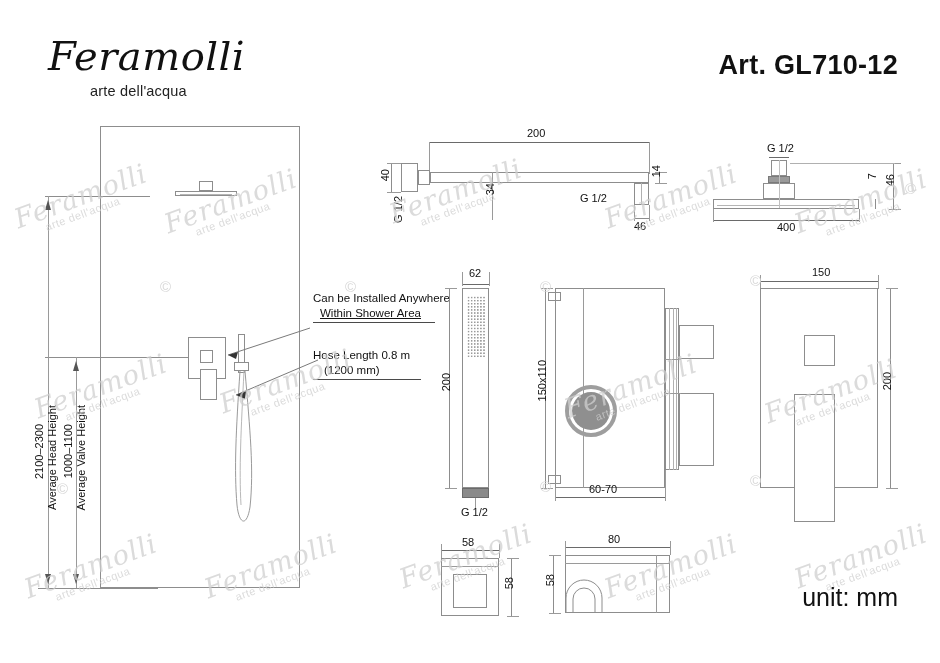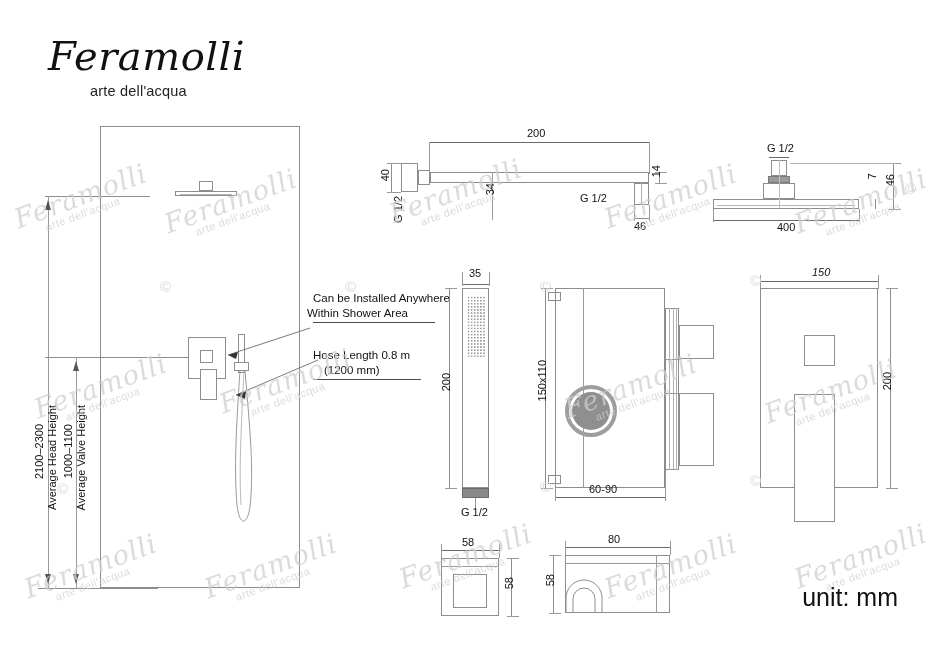--- a/index.html
+++ b/index.html
@@ -112,20 +112,21 @@
     <div class="wm-c" style="left:540px;top:478px;">©</div>
     <div class="wm-c" style="left:750px;top:272px;">©</div>
     <div class="wm-c" style="left:750px;top:472px;">©</div>
     <div class="wm-c" style="left:905px;top:180px;">©</div>
   </div>
 
   <div class="logo">
     <div class="brand">Feramolli</div>
     <div class="tag">arte dell'acqua</div>
   </div>
+  <div class="artno">Art. GL710-12</div>
   <div class="unit">unit: mm</div>
 
   <div>
 
     <div class="bx" style="left:100px;top:126px;width:200px;height:462px;"></div>
 
     <div class="ln h" style="left:45px;top:196px;width:105px;"></div>
     <div class="ln h" style="left:45px;top:357px;width:145px;"></div>
     <div class="ln h" style="left:38px;top:588px;width:120px;"></div>
 
@@ -166,21 +167,21 @@
         <path d="M244,371 C241,430 239,470 241,505" fill="none" stroke="#b9b9b9" stroke-width="1"></path>
 
         <line x1="228" y1="355" x2="310" y2="328" stroke="#7a7a7a" stroke-width="1"></line>
         <polygon points="228,355 238,352 236,359" fill="#333"></polygon>
         <line x1="236" y1="395" x2="318" y2="360" stroke="#7a7a7a" stroke-width="1"></line>
         <polygon points="236,395 246,391 245,399" fill="#333"></polygon>
       </svg>
     </div>
 
     <div class="note" style="left:313px;top:291px;">Can be Installed Anywhere</div>
-    <div class="note" style="left:307px;top:306px;">Within Shower Area</div>
+    <div class="note" style="left:320px;top:306px;text-decoration:underline;">Within Shower Area</div>
     <div class="ln h" style="left:313px;top:322px;width:122px;background:#4a4a4a;"></div>
 
     <div class="note" style="left:313px;top:348px;">Hose Length  0.8 m</div>
     <div class="note" style="left:324px;top:363px;">(1200 mm)</div>
     <div class="ln h" style="left:313px;top:379px;width:108px;background:#4a4a4a;"></div>
   </div>
 
   <div>
 
     <div class="ln h" style="left:429px;top:142px;width:220px;background:#6a6a6a;"></div>
@@ -241,21 +242,21 @@
     <div class="ln h" style="left:889px;top:209px;width:12px;background:#9a9a9a;"></div>
     <div class="dim vert" style="left:884px;top:174px;">46</div>
     <div class="ln h" style="left:790px;top:163px;width:105px;background:#b0b0b0;"></div>
   </div>
 
   <div>
 
     <div class="ln h" style="left:462px;top:284px;width:27px;background:#6a6a6a;"></div>
     <div class="ln v" style="left:462px;top:272px;height:14px;background:#9a9a9a;"></div>
     <div class="ln v" style="left:489px;top:272px;height:14px;background:#9a9a9a;"></div>
-    <div class="dim" style="left:469px;top:267px;">35</div>
+    <div class="dim" style="left:469px;top:267px;">62</div>
 
     <div class="bx" style="left:462px;top:288px;width:27px;height:200px;"></div>
 
     <div style="position:absolute;left:467px;top:296px;width:18px;height:62px;
                 background-image:radial-gradient(#9a9a9a 0.9px, transparent 1px);
                 background-size:3.1px 3.1px;"></div>
 
     <div class="bx" style="left:462px;top:488px;width:27px;height:10px;background:#8a8a8a;border-color:#6a6a6a;"></div>
     <div class="ln v" style="left:475px;top:498px;height:10px;background:#9a9a9a;"></div>
     <div class="gthread" style="left:461px;top:506px;">G 1/2</div>
@@ -290,29 +291,29 @@
                 background:#8f8f8f;"></div>
 
     <div class="ln v" style="left:545px;top:288px;height:200px;background:#8d8d8d;"></div>
     <div class="ln h" style="left:541px;top:288px;width:12px;background:#9a9a9a;"></div>
     <div class="ln h" style="left:541px;top:488px;width:12px;background:#9a9a9a;"></div>
     <div class="dim vert" style="left:536px;top:360px;">150x110</div>
 
     <div class="ln h" style="left:555px;top:497px;width:110px;background:#6a6a6a;"></div>
     <div class="ln v" style="left:555px;top:488px;height:13px;background:#9a9a9a;"></div>
     <div class="ln v" style="left:665px;top:470px;height:31px;background:#9a9a9a;"></div>
-    <div class="dim" style="left:589px;top:483px;">60-90</div>
+    <div class="dim" style="left:589px;top:483px;">60-70</div>
   </div>
 
   <div>
 
     <div class="ln h" style="left:760px;top:281px;width:118px;background:#6a6a6a;"></div>
     <div class="ln v" style="left:760px;top:275px;height:14px;background:#9a9a9a;"></div>
     <div class="ln v" style="left:878px;top:275px;height:14px;background:#9a9a9a;"></div>
-    <div class="dim" style="left:812px;top:266px;font-style:italic;">150</div>
+    <div class="dim" style="left:812px;top:266px;">150</div>
 
     <div class="bx" style="left:760px;top:288px;width:118px;height:200px;"></div>
     <div class="bx" style="left:804px;top:335px;width:31px;height:31px;"></div>
     <div class="bx fill" style="left:794px;top:394px;width:41px;height:128px;"></div>
 
     <div class="ln v" style="left:890px;top:288px;height:200px;background:#8d8d8d;"></div>
     <div class="ln h" style="left:886px;top:288px;width:12px;background:#9a9a9a;"></div>
     <div class="ln h" style="left:886px;top:488px;width:12px;background:#9a9a9a;"></div>
     <div class="dim vert" style="left:881px;top:372px;">200</div>
   </div>

